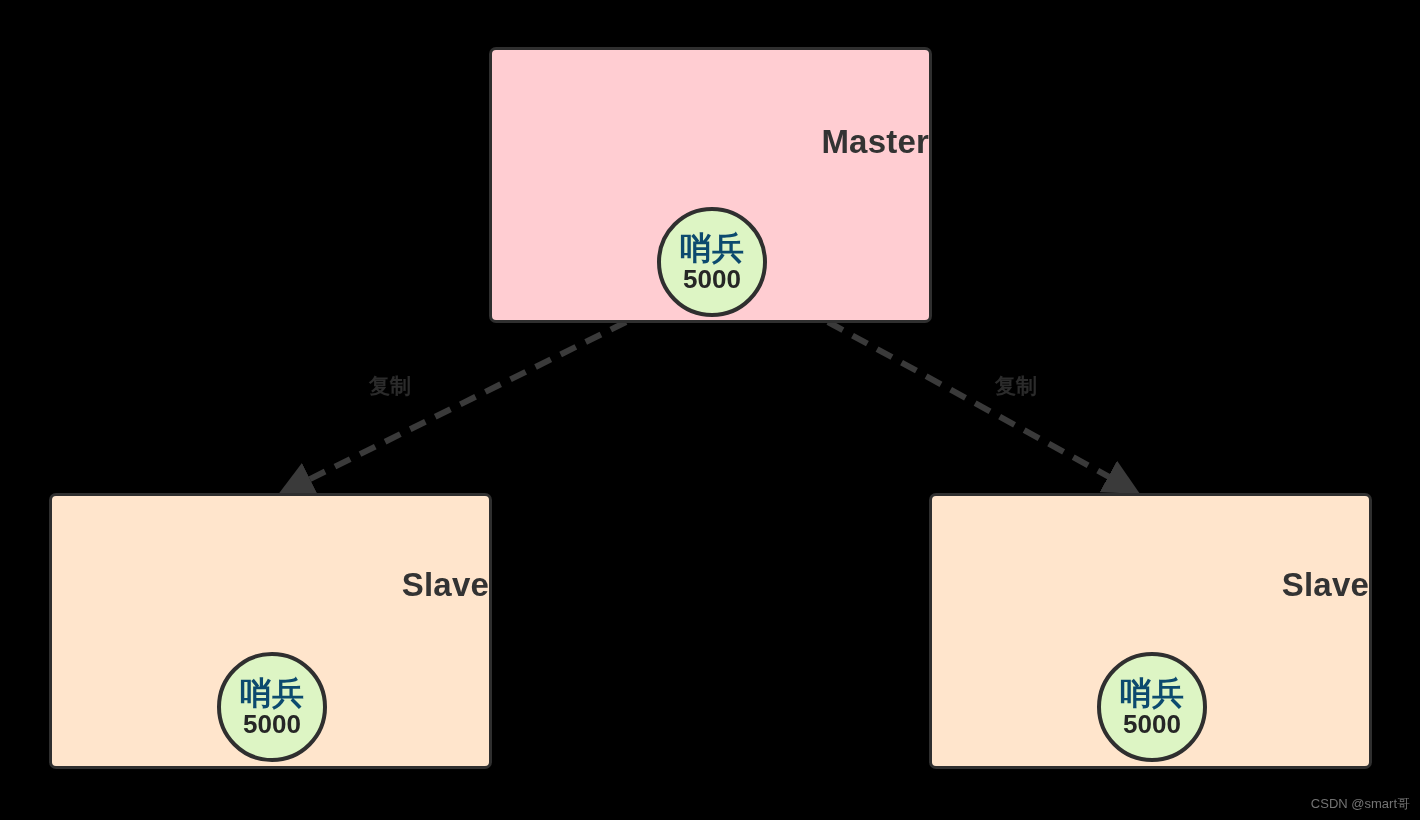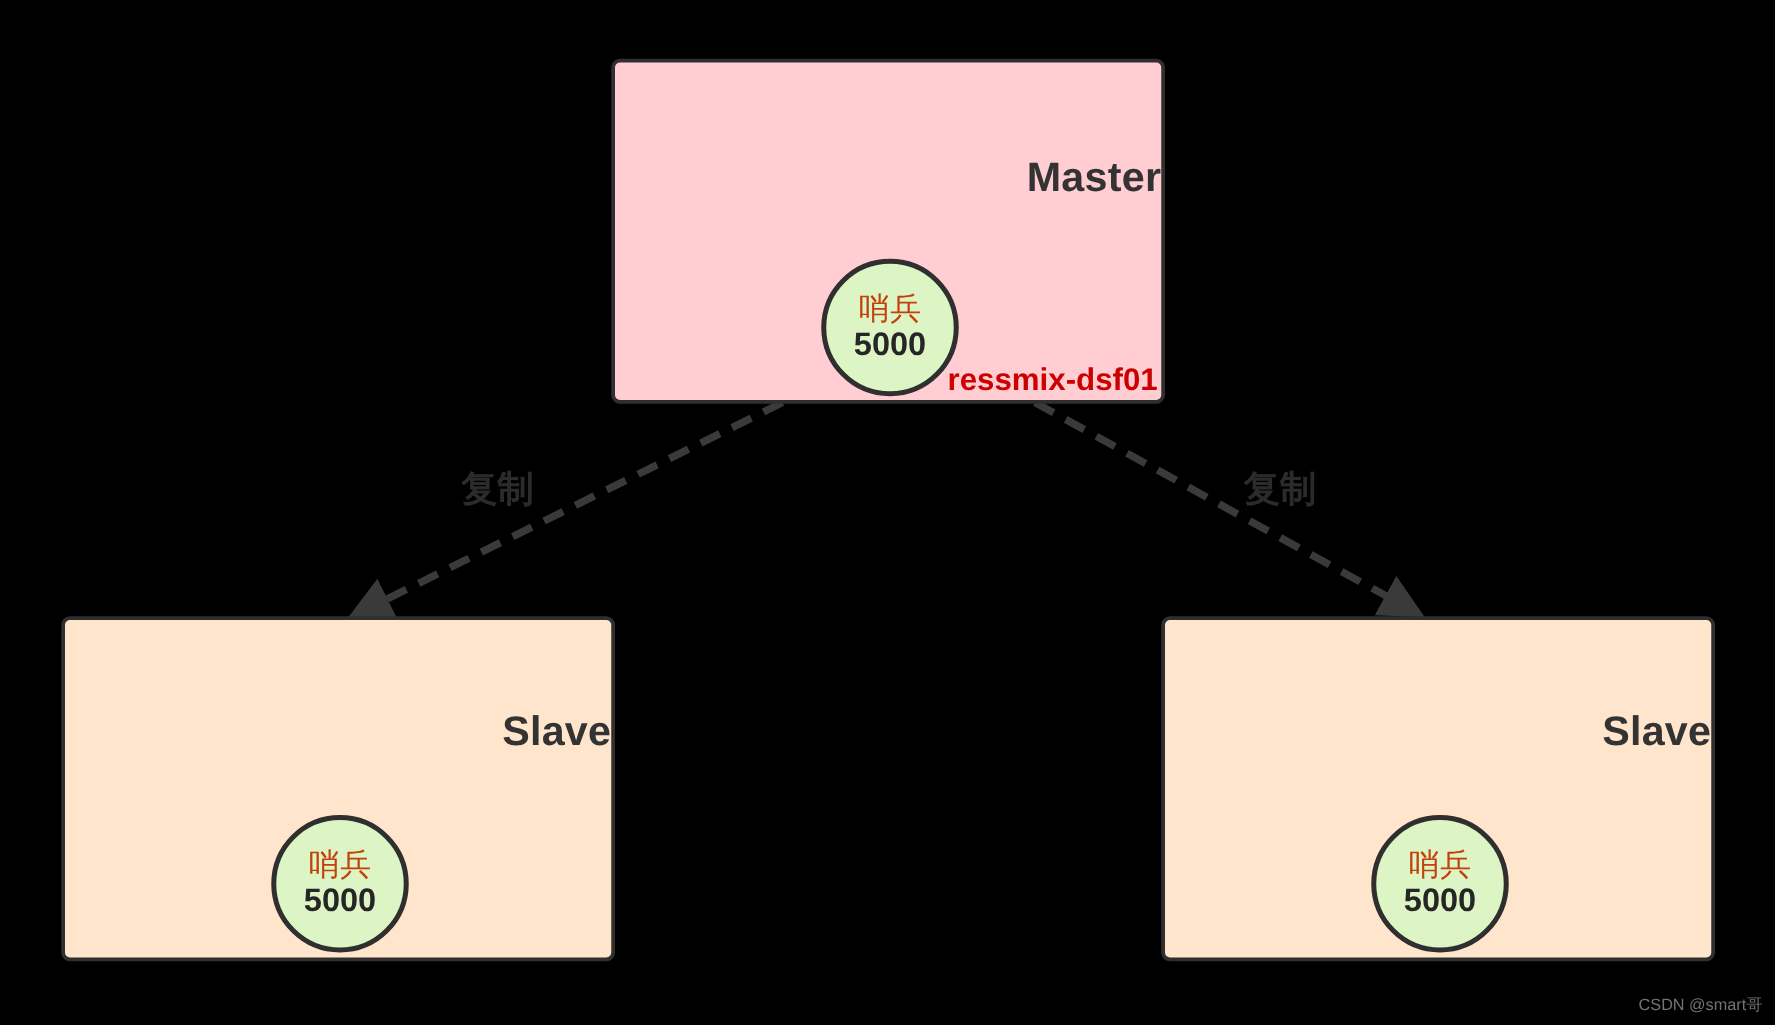--- a/index.html
+++ b/index.html
@@ -86,23 +86,23 @@
     align-items: center;
     justify-content: center;
     line-height: 1.08;
     z-index: 3;
   }
   .node.master .sentinel { left: 165px; top: 157px; }
   .node.slave-left .sentinel { left: 165px; top: 156px; }
   .node.slave-right .sentinel { left: 165px; top: 156px; }
 
   .sentinel-label {
-    font-size: 25px;
-    font-weight: normal;
-    color: #c2410c;
+    font-size: 32px;
+    font-weight: bold;
+    color: #0c4a6e;
   }
   .sentinel-port {
     font-size: 26px;
     font-weight: bold;
     color: #262626;
   }
   
   .host-tag {
     position: absolute;
     font-size: 25px;
@@ -111,21 +111,21 @@
     white-space: nowrap;
     z-index: 4;
   }
   .node.master .host-tag { left: 266px; top: 240px; }
   .node.slave-left .host-tag { left: 262px; top: 240px; }
   .node.slave-right .host-tag { left: 262px; top: 240px; }
 
   
   .edge-label {
     position: absolute;
-    font-size: 29px;
+    font-size: 21px;
     font-weight: bold;
     color: #2b2b2b;
     white-space: nowrap;
     z-index: 3;
   }
   .edge-label.left { left: 369px; top: 372px; }
   .edge-label.right { left: 995px; top: 372px; }
 
   
   .watermark {
@@ -163,21 +163,20 @@
   <div class="edge-label right">复制</div>
 
   <div class="node master">
     <div class="node-title">Master</div>
 
     <div class="sentinel">
       <div class="sentinel-label">哨兵</div>
       <div class="sentinel-port">5000</div>
     </div>
 
-    <div class="host-tag">ressmix-dsf01</div>
   </div>
 
   <div class="node slave-left">
     <div class="node-title">Slave</div>
 
     <div class="sentinel">
       <div class="sentinel-label">哨兵</div>
       <div class="sentinel-port">5000</div>
     </div>
 

